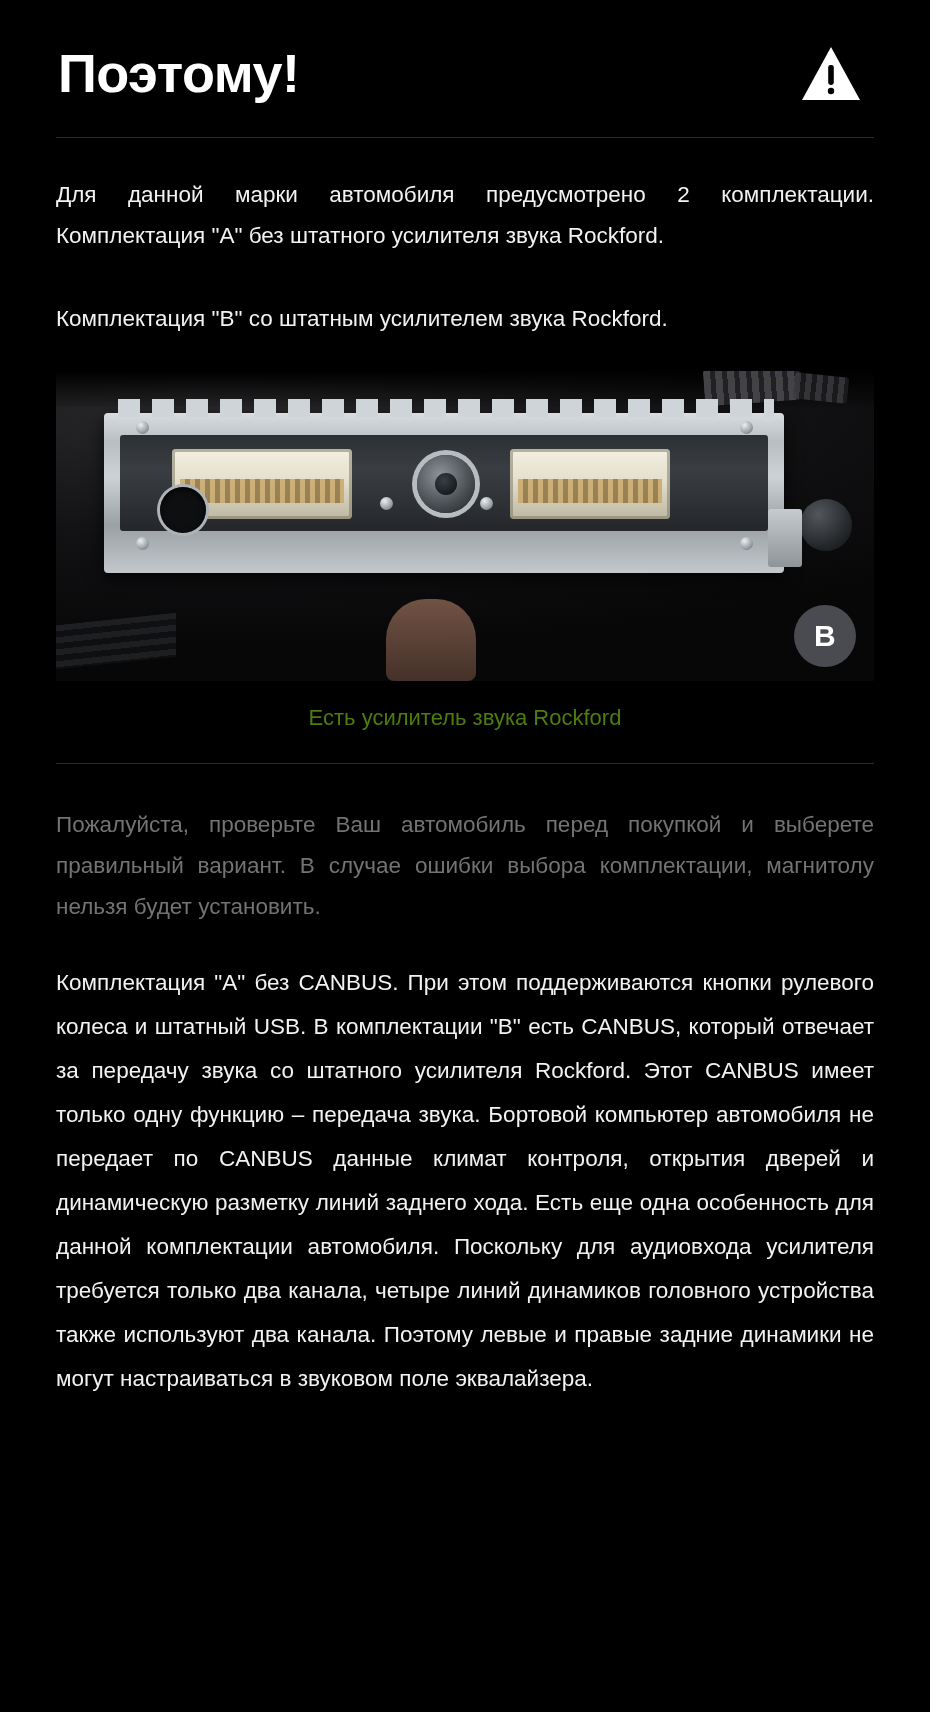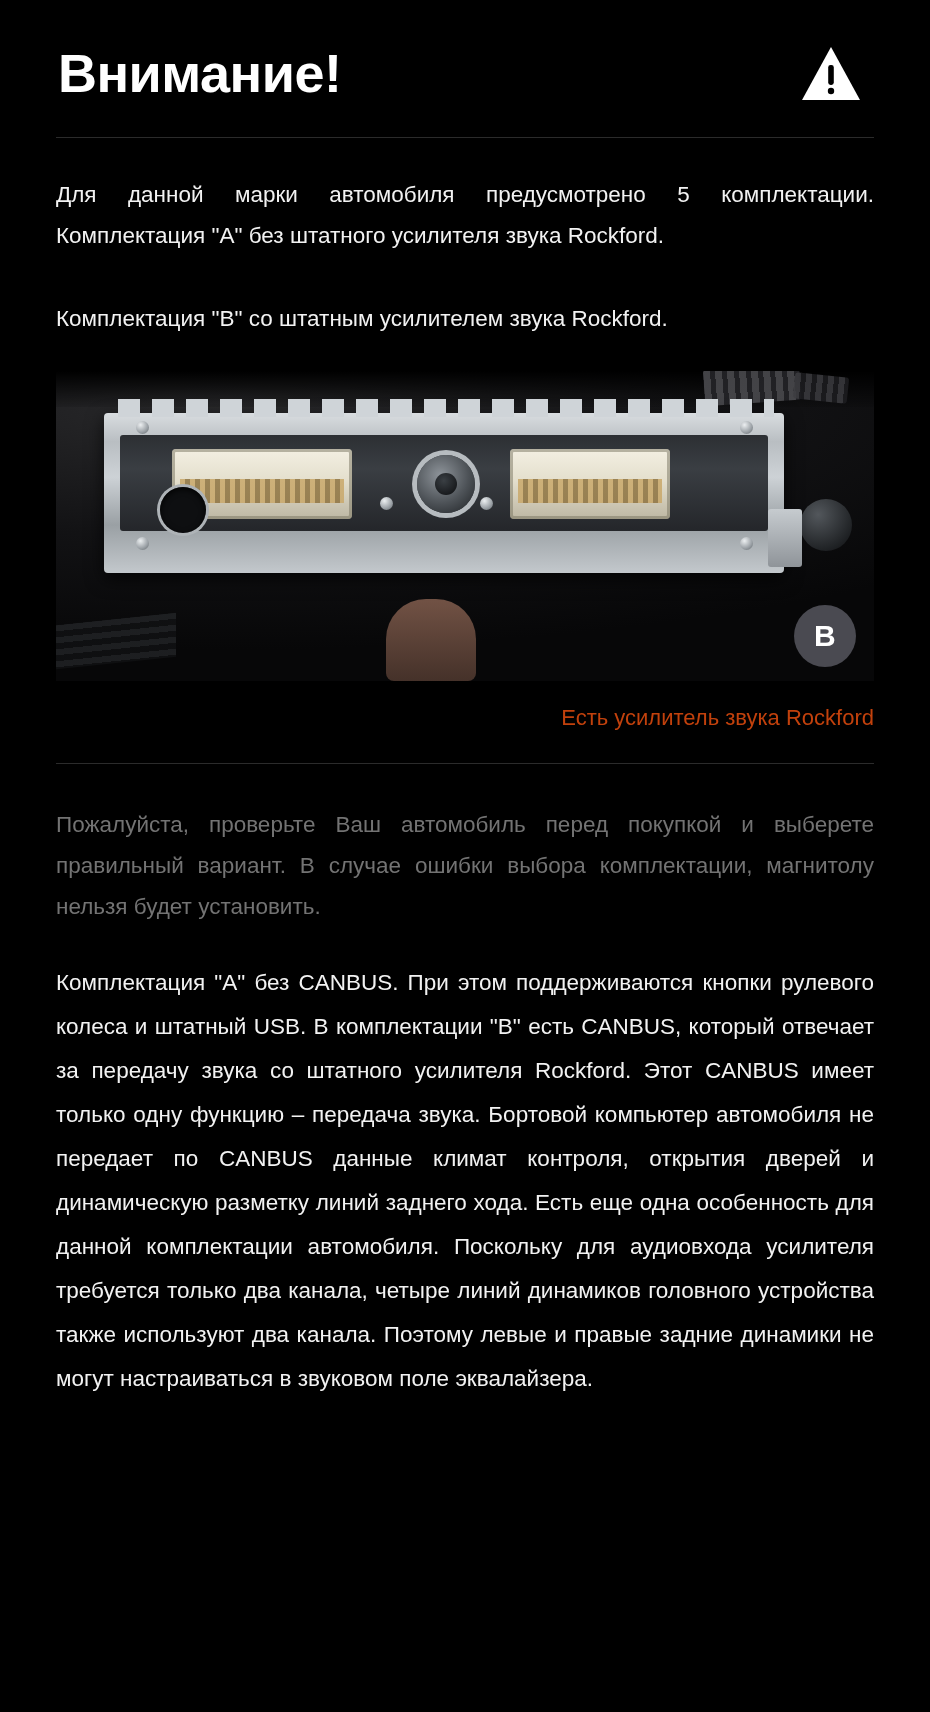--- a/index.html
+++ b/index.html
@@ -218,23 +218,23 @@
     background: rgba(86,86,94,0.85);
     color: #ffffff;
     font-size: 30px;
     font-weight: bold;
     display: flex;
     align-items: center;
     justify-content: center;
     letter-spacing: 0.5px;
   }
   .caption {
-    text-align: right;
+    text-align: center;
     font-size: 22px;
-    color: #c2410c;
+    color: #4d7c0f;
     padding-top: 24px;
     padding-bottom: 4px;
   }
   .divider2 {
     height: 1px;
     background: #2b2b2b;
     margin-top: 28px;
   }
   
   .notice {
@@ -253,34 +253,34 @@
     padding-bottom: 60px;
   }
   .body-text p { margin: 0; }
 </style>
 </head>
 <body>
 
 <div class="page">
 
   <div class="header">
-    <h1 class="title">Внимание!</h1>
+    <h1 class="title">Поэтому!</h1>
     <span class="warn-icon">
       <svg viewBox="0 0 62 58" width="62" height="58" aria-hidden="true">
         <path d="M31 2 L60 55 L2 55 Z" fill="#ffffff"></path>
         <rect x="28.2" y="20" width="5.6" height="20" rx="2.4" fill="#000000"></rect>
         <circle cx="31" cy="46" r="3.2" fill="#000000"></circle>
       </svg>
     </span>
   </div>
 
   <div class="divider"></div>
 
   <div class="intro">
-    <p class="para">Для данной марки автомобиля предусмотрено 5 комплектации. Комплектация "A" без штатного усилителя звука Rockford.</p>
+    <p class="para">Для данной марки автомобиля предусмотрено 2 комплектации. Комплектация "A" без штатного усилителя звука Rockford.</p>
     <p class="para block-gap">Комплектация "B" со штатным усилителем звука Rockford.</p>
   </div>
 
   <div class="figure">
     <div class="photo">
       <div class="ph-bg"></div>
       <div class="ph-dark-top"></div>
       <div class="ph-cable"></div>
       <div class="ph-cable2"></div>
       <div class="ph-vent"></div>

